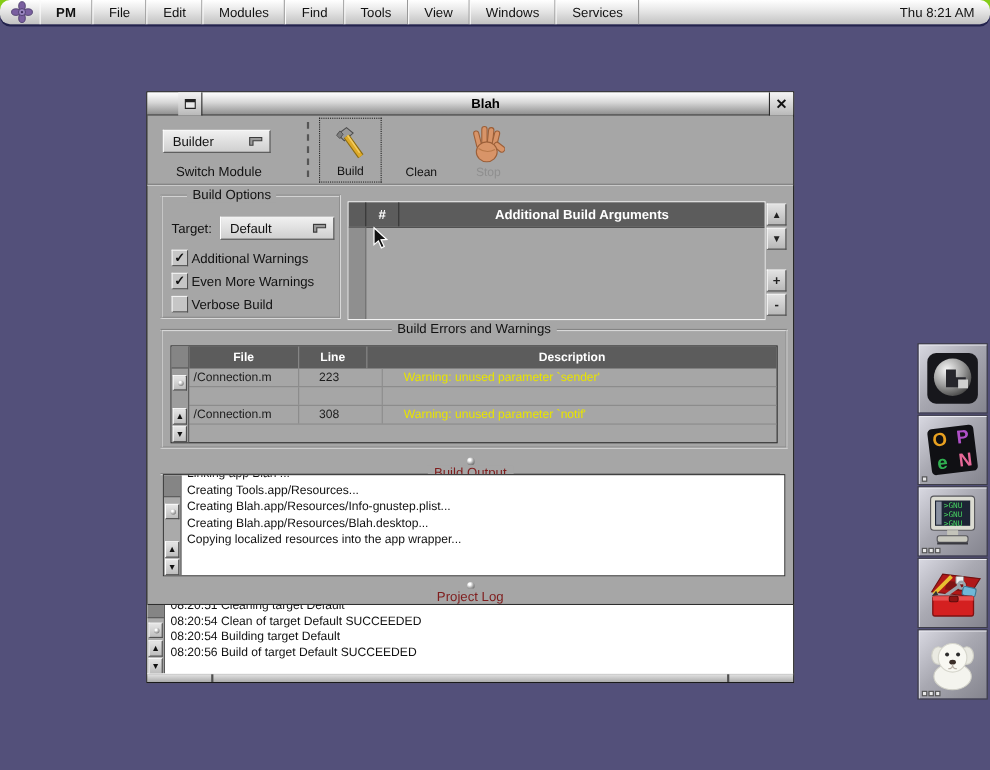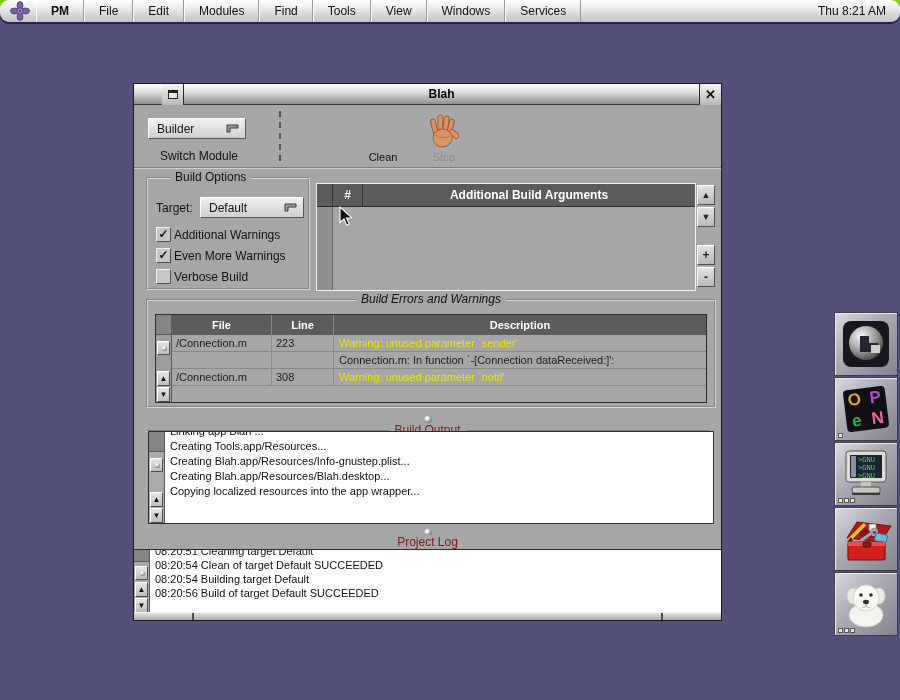--- a/index.html
+++ b/index.html
@@ -79,21 +79,21 @@
   .args-body .b-strip { width:16px; background:#8f8f8f; border-right:1px solid #6f6f6f; }
 
   .sq-btn { position:absolute; width:18px; height:20px; background:linear-gradient(#e2e2e2,#b8b8b8);
             border-top:1px solid #fff; border-left:1px solid #fff;
             border-right:1px solid #4f4f4f; border-bottom:1px solid #4f4f4f;
             font-size:9px; color:#222; display:grid; place-items:center; }
   .sq-btn.big { font-size:12px; font-weight:bold; }
 
   
   .gb-errors { left:12px; top:131px; width:570px; height:109px; }
-  .gb-errors .gb-title { left:50%; transform:translateX(-50%);font-style:italic; }
+  .gb-errors .gb-title { left:50%; transform:translateX(-50%); }
   .err-table { position:absolute; left:7px; top:13px; width:552px; height:89px;
                border:1px solid #2e2e2e; display:flex; background:#a6a6a6; }
   .vscroll { width:16px; background:#9d9d9d; border-right:1px solid #5a5a5a; position:relative; }
   .vs-spacer { height:20px; background:#858585; border-bottom:1px solid #5a5a5a; }
   .vs-knob { position:absolute; left:1px; width:13px; height:14px;
              background:linear-gradient(#e6e6e6,#bdbdbd);
              border-top:1px solid #fff; border-left:1px solid #fff;
              border-right:1px solid #4f4f4f; border-bottom:1px solid #4f4f4f; }
   .vs-knob::after { content:""; position:absolute; left:4px; top:4px; width:5px; height:5px; border-radius:50%;
                     background:radial-gradient(circle at 35% 30%, #ffffff 15%, #9a9a9a 60%, #555); }
@@ -101,21 +101,21 @@
               background:linear-gradient(#e6e6e6,#bdbdbd);
               border-top:1px solid #fff; border-left:1px solid #fff;
               border-right:1px solid #4f4f4f; border-bottom:1px solid #4f4f4f;
               font-size:8px; color:#111; display:grid; place-items:center; }
   .err-main { flex:1; display:flex; flex-direction:column; font-size:11px; }
   .err-head { height:20px; display:flex; background:#5c5c5c; color:#fff; font-weight:bold; }
   .err-head div { display:grid; place-items:center; }
   .eh-file { width:100px; border-right:1px solid #8a8a8a; }
   .eh-line { width:62px; border-right:1px solid #8a8a8a; }
   .eh-desc { flex:1; }
-  .err-row { height:17px; display:flex; align-items:center; border-bottom:1px solid #8a8a8a; color:#1c1c1c; }
+  .err-row { height:17px; display:flex; align-items:center; border-bottom:1px solid #8a8a8a; color:#1c1c1c;gap:14px; }
   .er-file { width:100px; padding-left:4px; border-right:1px solid #8a8a8a; height:100%; display:flex; align-items:center; }
   .er-line { width:62px; padding-left:4px; border-right:1px solid #8a8a8a; height:100%; display:flex; align-items:center; }
   .er-desc { flex:1; padding-left:5px; height:100%; display:flex; align-items:center; white-space:nowrap; overflow:hidden; }
   .err-row.warn .er-desc { color:#e8e400; }
   .err-filler { flex:1; }
 
   
   .dimple { position:absolute; left:50%; transform:translateX(-50%); width:7px; height:7px; border-radius:50%;
             background:radial-gradient(circle at 35% 30%, #ffffff 15%, #9a9a9a 55%, #4a4a4a); }
   .section-line { position:absolute; left:12px; right:12px; border-top:2px groove #d8d8d8; }
@@ -199,20 +199,32 @@
       <span>Builder</span>
       <span class="pa">
         <svg width="13" height="9" viewBox="0 0 13 9">
             <path d="M1,1 h11 v3 h-8 v4 h-3 z" fill="#9a9a9a" stroke="#3c3c3c" stroke-width="1"></path>
           </svg>
       </span>
     </div>
     <div class="module-caption">Switch Module</div>
     <div class="tb-sep"></div>
 
+    <div class="tool tool-build">
+      <span class="ticon">
+        <svg width="32" height="34" viewBox="0 0 32 34">
+          <polygon points="4,9 12,3 18,8 10,15" fill="#9a9a9a" stroke="#4d4d4d" stroke-width="1"></polygon>
+          <polygon points="3,10 6,6 9,9 6,13" fill="#7d7d7d" stroke="#4d4d4d" stroke-width="0.8"></polygon>
+          <line x1="12" y1="11" x2="25" y2="29" stroke="#8a6a10" stroke-width="6"></line>
+          <line x1="12" y1="11" x2="25" y2="29" stroke="#deaa28" stroke-width="4"></line>
+          <line x1="13" y1="10" x2="24" y2="26" stroke="#f2cc60" stroke-width="1.4"></line>
+        </svg>
+      </span>
+      <span class="tlabel">Build</span>
+    </div>
 
     <div class="tool tool-clean">
       <span class="ticon"></span>
       <span class="tlabel">Clean</span>
     </div>
 
     <div class="tool tool-stop">
       <span class="ticon">
         <svg width="30" height="36" viewBox="0 0 30 36">
           <g fill="#d89468" stroke="#9c5f38" stroke-width="1">
@@ -288,21 +300,20 @@
             <div class="eh-desc">Description</div>
           </div>
           <div class="err-row warn">
             <div class="er-file">/Connection.m</div>
             <div class="er-line">223</div>
             <div class="er-desc">Warning: unused parameter `sender'</div>
           </div>
           <div class="err-row">
             <div class="er-file"></div>
             <div class="er-line"></div>
-            <div class="er-desc">Connection.m: In function `-[Connection dataReceived:]':</div>
           </div>
           <div class="err-row warn">
             <div class="er-file">/Connection.m</div>
             <div class="er-line">308</div>
             <div class="er-desc">Warning: unused parameter `notif'</div>
           </div>
           <div class="err-filler"></div>
         </div>
       </div>
     </div>

